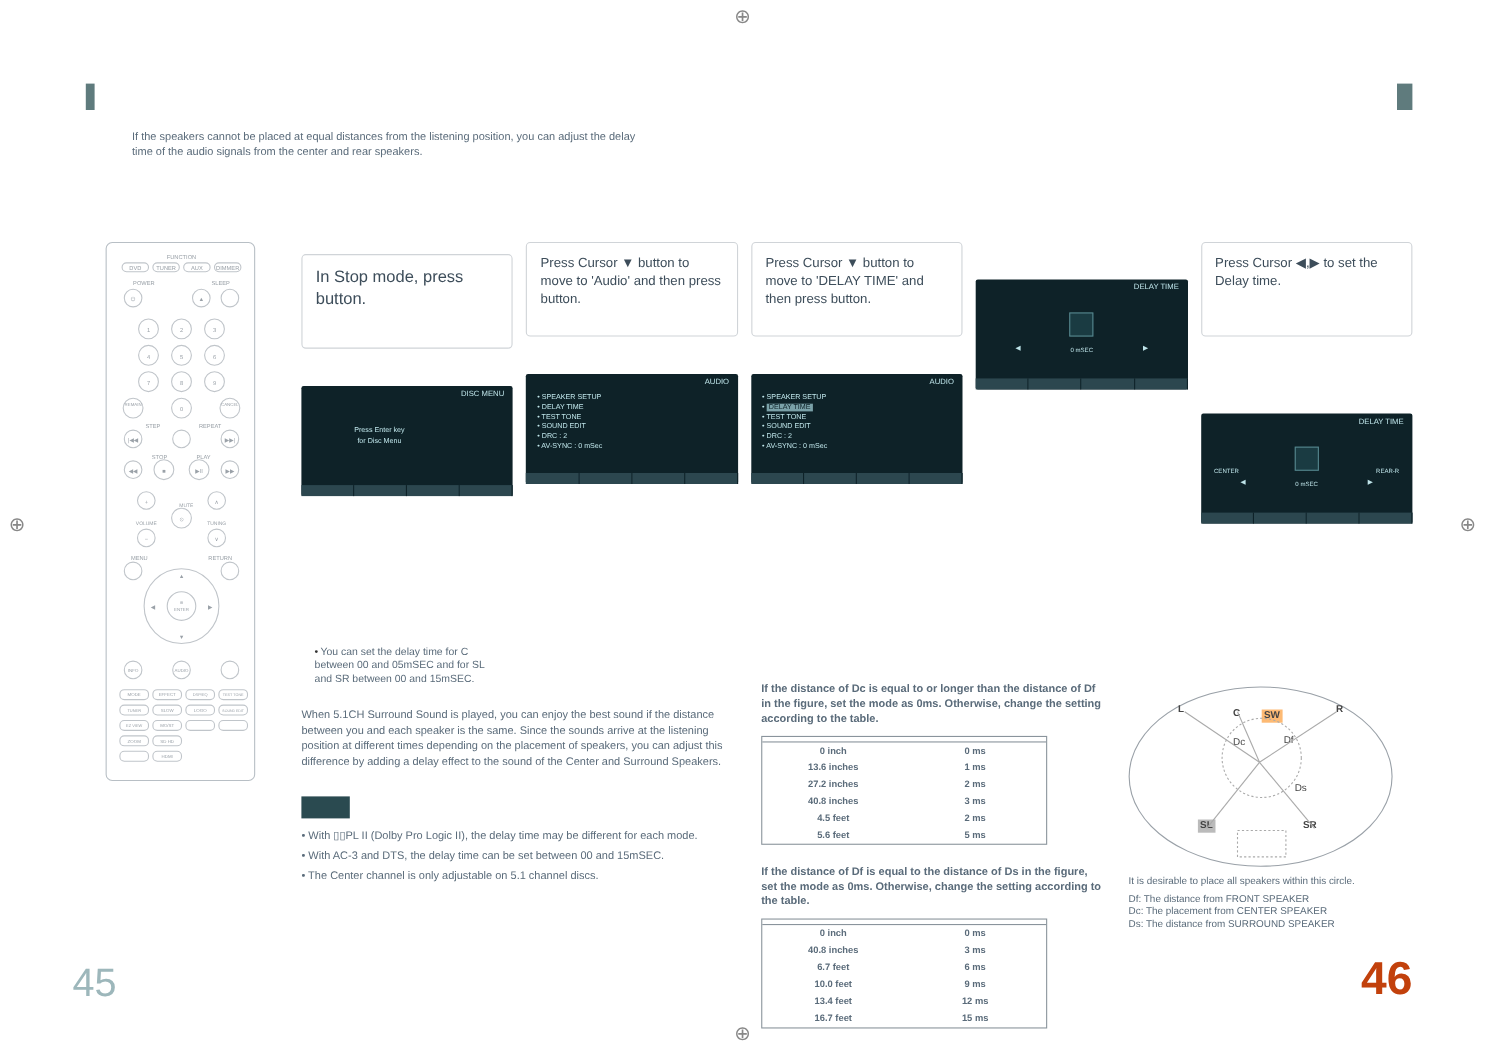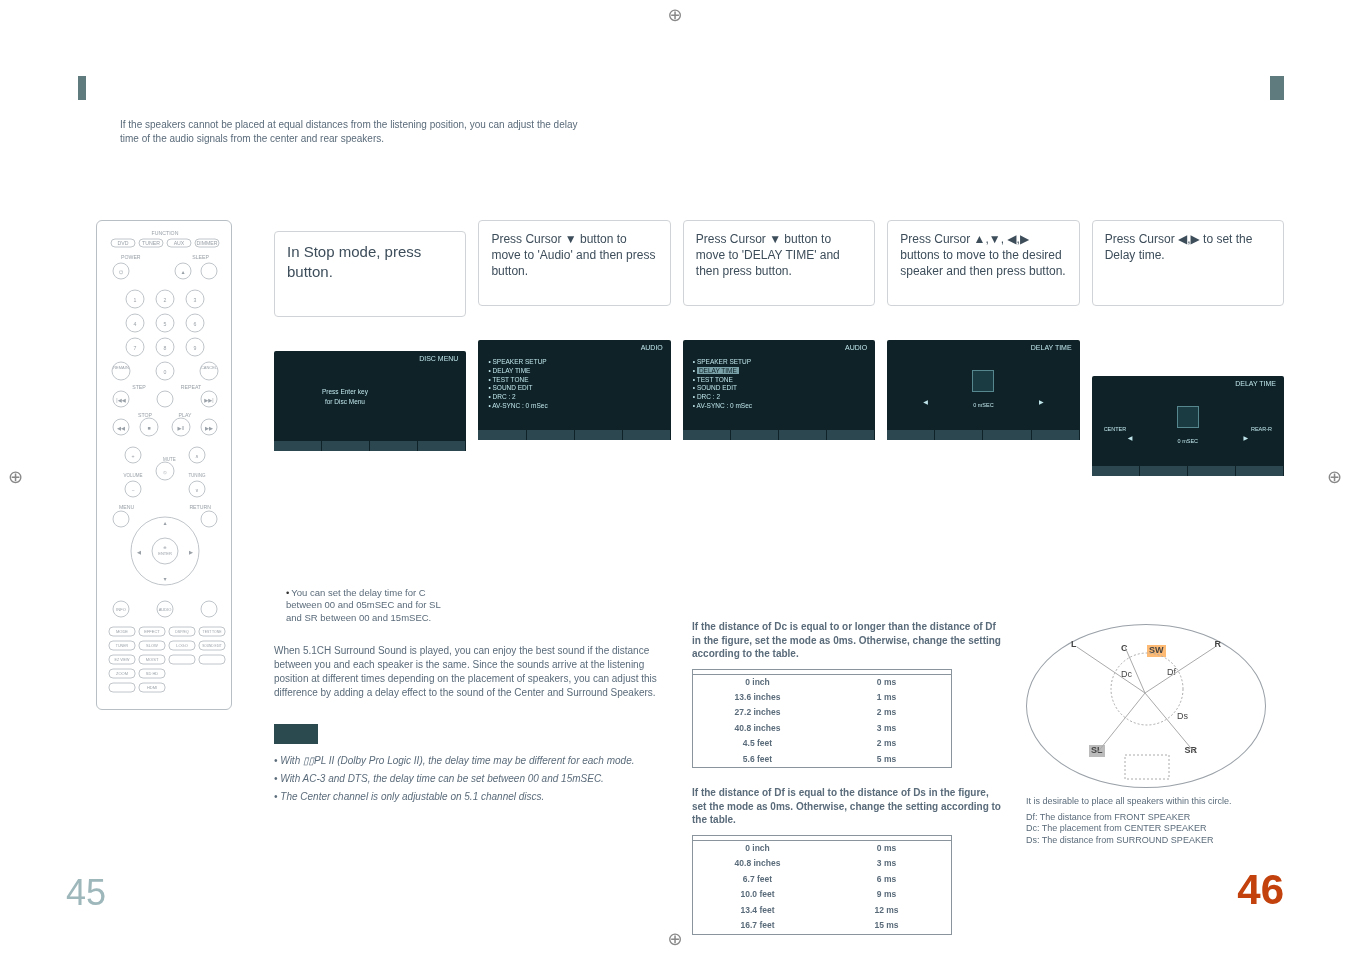--- a/index.html
+++ b/index.html
@@ -21,21 +21,21 @@
 .scr .title { position: absolute; right: 8px; top: 4px; font-size: 7px; }
 .scr .menu { position: absolute; left: 10px; top: 18px; font-size: 6.5px; line-height: 1.35; }
 .scr .menu .sel { background: #7aa1a8; color: #0e2228; padding: 0 2px; }
 .scr .bar { position: absolute; left: 0; bottom: 0; right: 0; height: 10px; display: flex; }
 .scr .bar span { flex: 1; border-right: 1px solid #0e2228; background: #2c474f; }
 .scr .glyph { position: absolute; left: 50%; top: 30%; transform: translateX(-50%); width: 22px; height: 22px; background: #1a3b42; border: 1px solid #56878e; }
 
 .lower-left { position: absolute; left: 208px; top: 596px; width: 392px; font-size: 10px; line-height: 1.4; }
 .notebox { margin-top: 24px; }
 .note-icon { width: 44px; height: 20px; background: #2a4a50; margin-bottom: 10px; }
-.notebox ul { list-style: none; font-style: italic; }
+.notebox ul { list-style: none; }
 .notebox li { margin-bottom: 4px; padding-left: 8px; text-indent: -8px; }
 
 .lower-mid { position: absolute; left: 626px; top: 572px; width: 310px; font-size: 10px; line-height: 1.35; font-weight: bold; }
 .tbl { border: 1px solid #8a949c; margin-top: 8px; width: 260px; font-size: 8.5px; }
 .tbl .row { display: flex; }
 .tbl .row > div { flex: 1; text-align: center; padding: 2px 4px; }
 .tbl .hdr { border-bottom: 1px solid #8a949c; }
 
 .diagram { position: absolute; left: 960px; top: 576px; width: 256px; font-size: 9px; line-height: 1.3; }
 .ellipse { width: 240px; height: 164px; border: 1px solid #9aa1a8; border-radius: 50%; position: relative; margin-bottom: 8px; }
@@ -255,21 +255,20 @@
         </div>
         <div class="bar">
             <span></span>
             <span></span>
             <span></span>
             <span></span>
           </div>
       </div>
     </div>
     <div class="step">
-      <div class="step-top">Press Cursor ▲,▼, ◀,▶ buttons to move to the desired speaker and then press           button.</div>
       <div class="scr">
         <span class="title">DELAY TIME</span>
         <div class="glyph"></div>
         <div style="position:absolute;left:36px;top:58px;font-size:6px">◀</div>
         <div style="position:absolute;right:36px;top:58px;font-size:6px">▶</div>
         <div style="position:absolute;left:50%;top:62%;transform:translateX(-50%);font-size:5.5px">0 mSEC</div>
         <div class="bar">
             <span></span>
             <span></span>
             <span></span>

